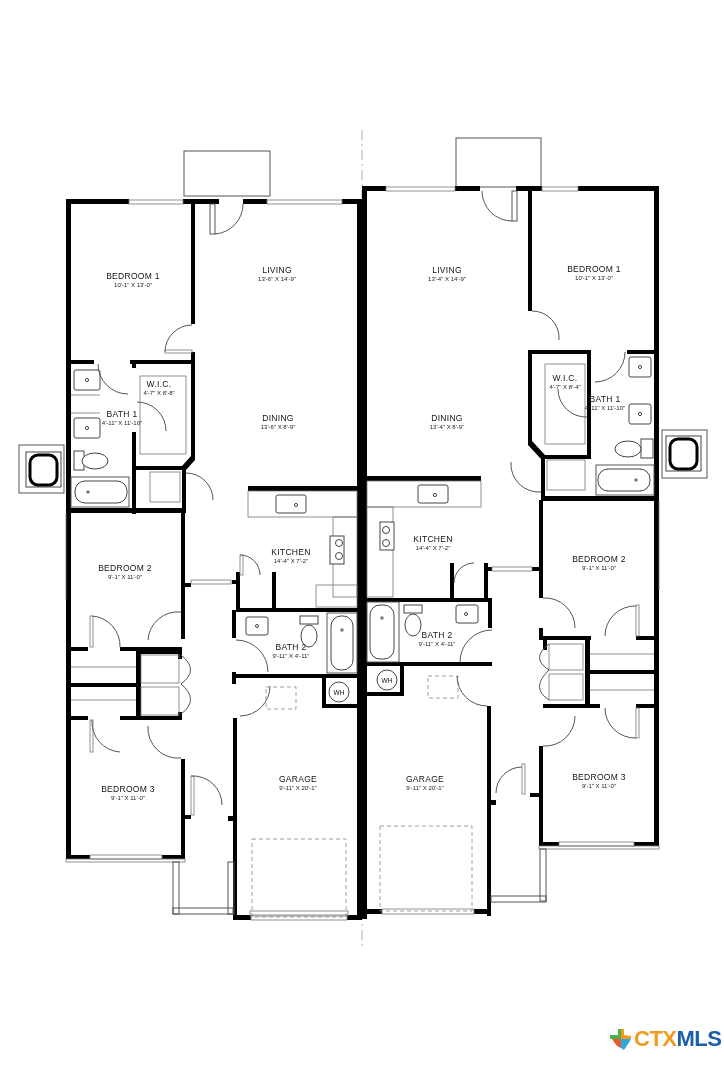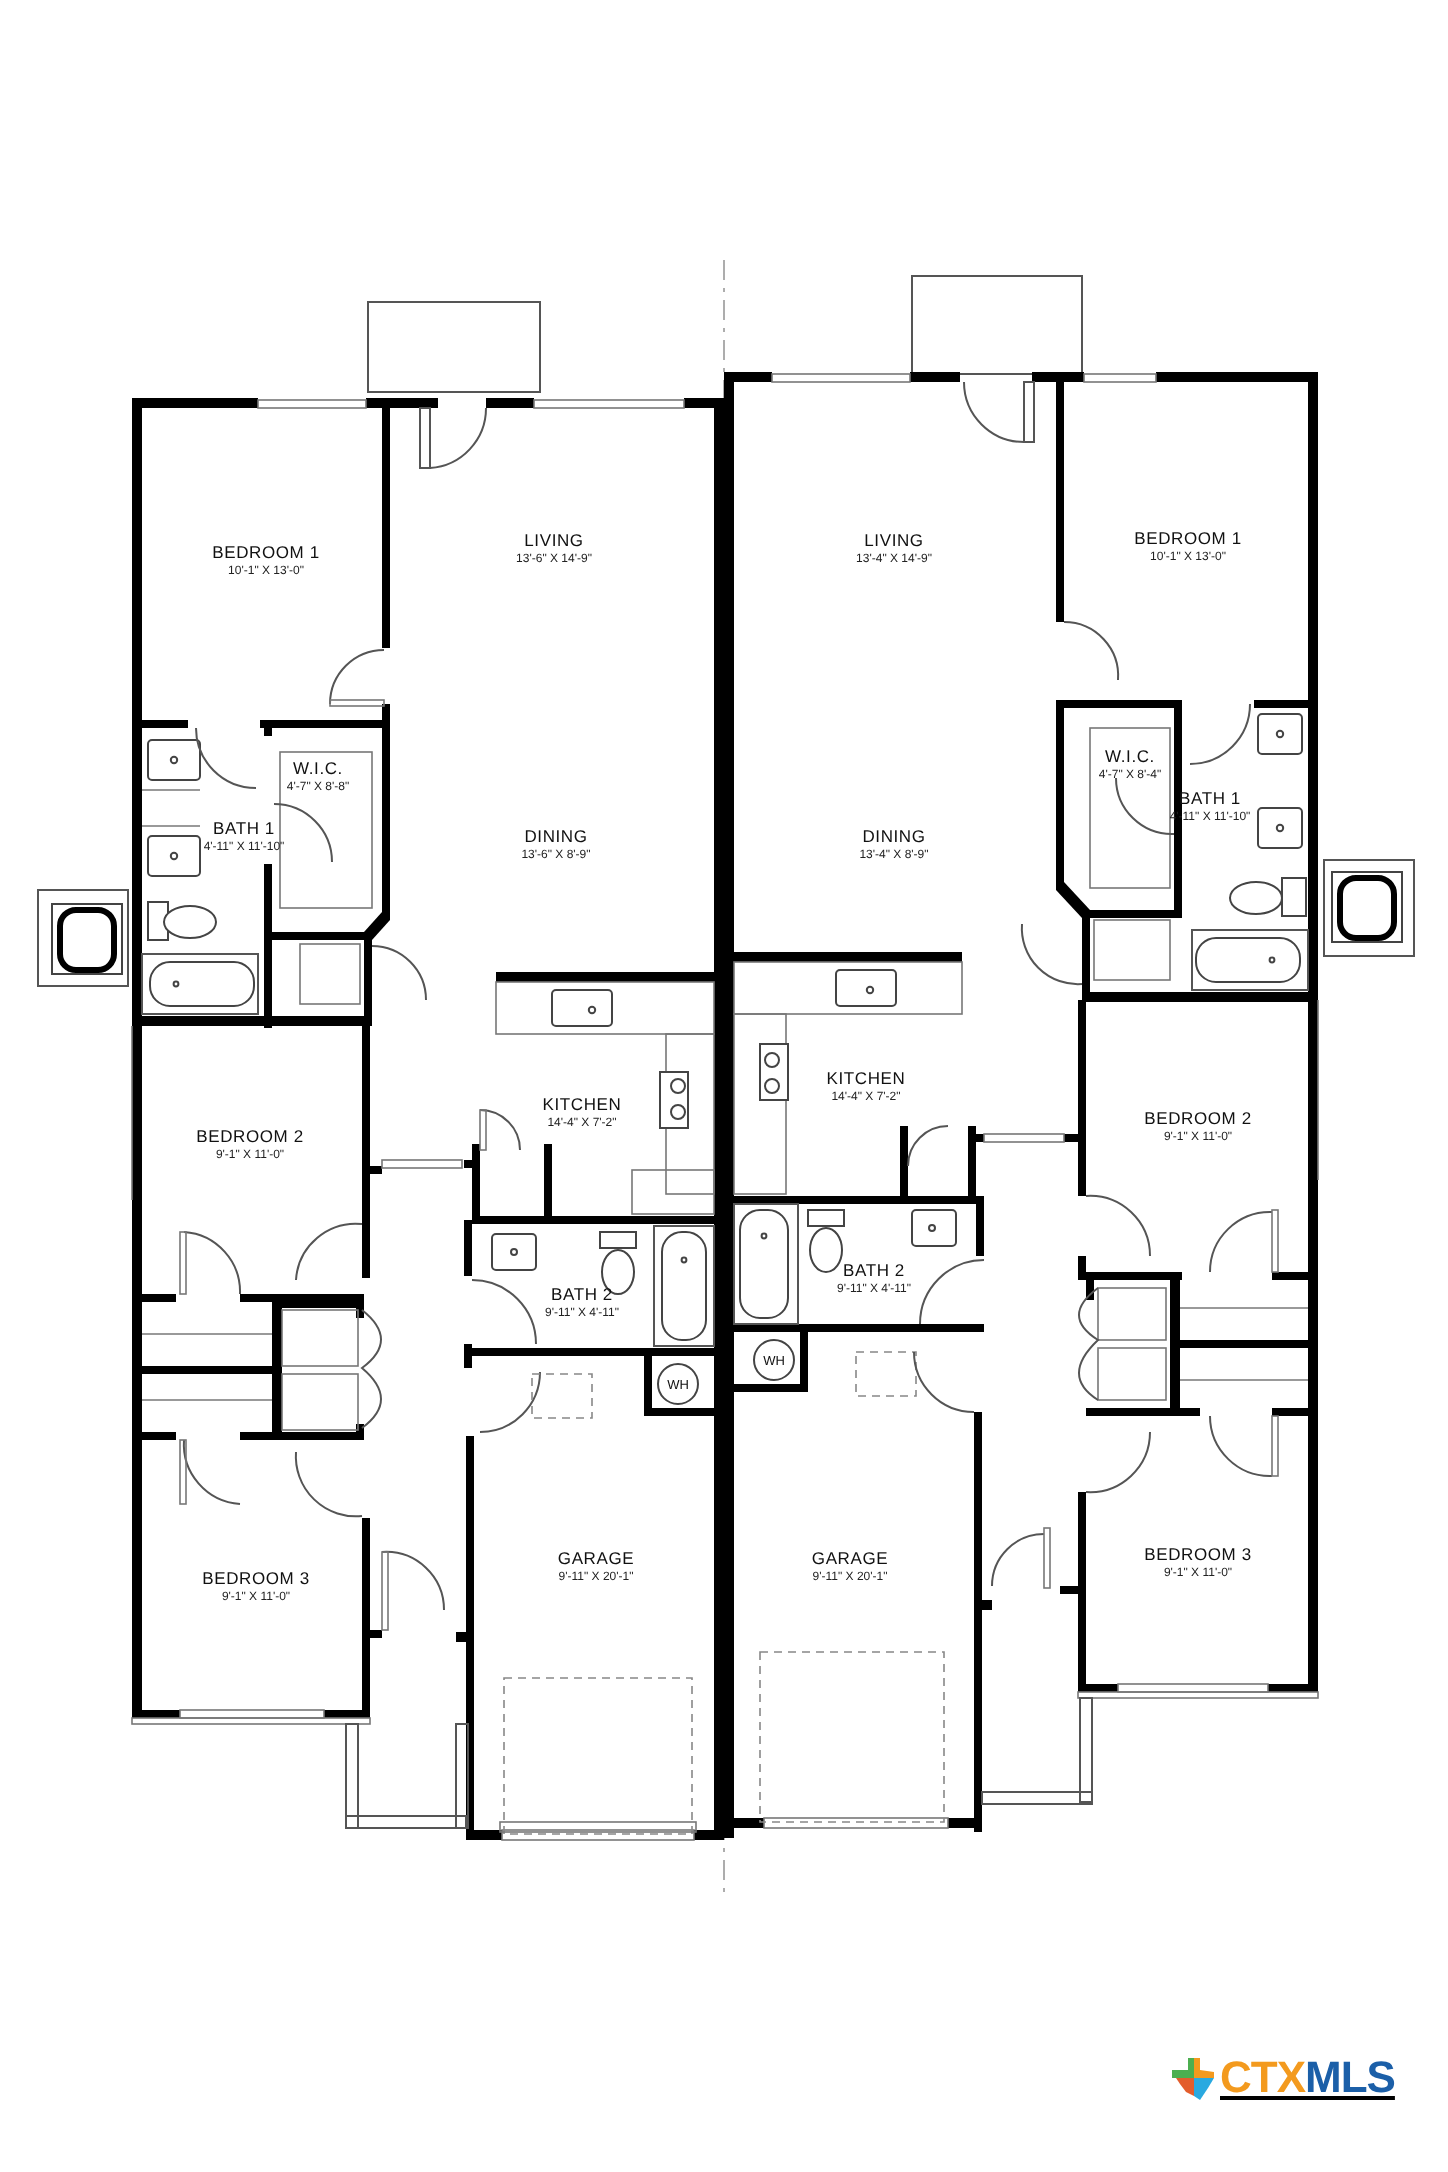--- a/index.html
+++ b/index.html
@@ -7,21 +7,21 @@
   #plan { position: absolute; left: 0; top: 0; width: 724px; height: 1086px; }
   .wall { fill: #000; }
   .thin { fill: none; stroke: #555; stroke-width: 1; }
   .thin2 { fill: none; stroke: #777; stroke-width: 0.8; }
   .dash { fill: none; stroke: #888; stroke-width: 0.8; stroke-dasharray: 4 3; }
   .cl { fill: none; stroke: #999; stroke-width: 0.8; stroke-dasharray: 10 4 2 4; }
   .fx { fill: #fff; stroke: #444; stroke-width: 1; }
   .rname { font-family: "Liberation Sans", sans-serif; font-size: 8.5px; fill: #111; letter-spacing: 0.3px; text-anchor: middle; }
   .rdim { font-family: "Liberation Sans", sans-serif; font-size: 6px; fill: #222; text-anchor: middle; }
   .wh { font-family: "Liberation Sans", sans-serif; font-size: 6.5px; fill: #111; text-anchor: middle; }
-  .logo { position: absolute; left: 584px; top: 1026px; height: 26px; display: flex; align-items: flex-start; text-decoration: underline; }
+  .logo { position: absolute; left: 608px; top: 1026px; height: 26px; display: flex; align-items: flex-start; }
   .logo-mark { width: 26px; height: 26px; }
   .logo-text { font-family: "Liberation Sans", sans-serif; font-size: 22px; font-weight: bold; letter-spacing: -0.5px; }
   .logo-ctx { color: #f39a1e; }
   .logo-mls { color: #1b5fa8; }
 </style>
 </head>
 <body>
 
 <svg id="plan" viewBox="0 0 724 1086" xmlns="http://www.w3.org/2000/svg">
 

